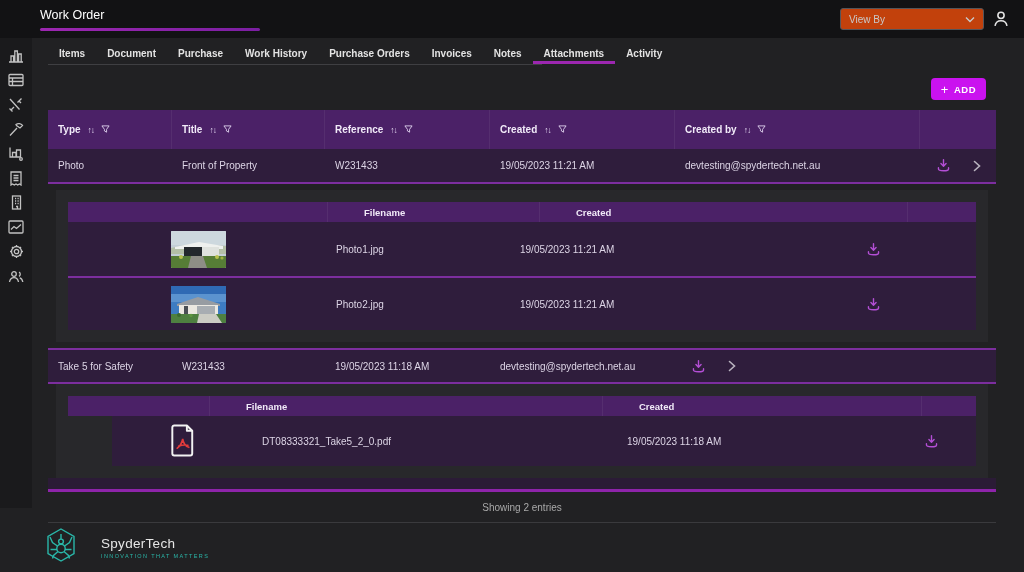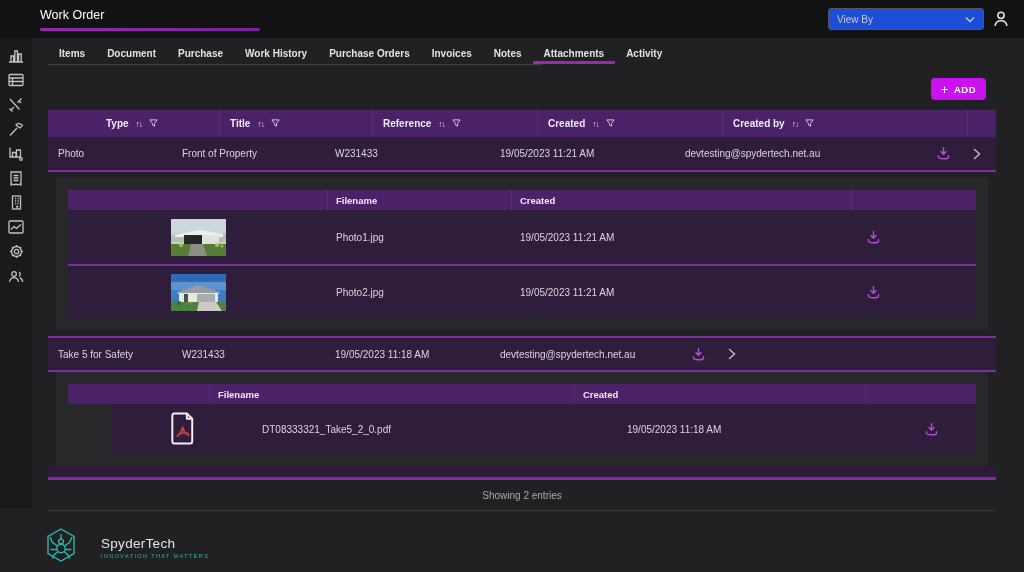--- a/index.html
+++ b/index.html
@@ -12,22 +12,22 @@
   }
   
   .topbar {
     position:absolute; top:0; left:0; width:1024px; height:38px;
     background:var(--topbar_bg,#121214); z-index:5;
   }
   .page-title { position:absolute; left:40px; top:8px; font-size:12.5px; color:#fff; }
   .title-underline { position:absolute; left:40px; top:28px; width:220px; height:3px;
     background:linear-gradient(90deg,var(--accent,#9c27b0),#7b1fa2); border-radius:2px; }
   .viewby {
-    position:absolute; right:40px; top:8px; width:156px; height:22px;
-    background:#1d4ed8; border:1px solid #55555a; border-radius:3px;
+    position:absolute; right:40px; top:8px; width:144px; height:22px;
+    background:#c2410c; border:1px solid #55555a; border-radius:3px;
     display:flex; align-items:center; justify-content:space-between;
     padding:0 8px; font-size:10px; color:#c9c9c9; cursor:pointer;
   }
   .viewby svg { stroke:#c9c9c9; }
   .user-btn { position:absolute; right:12px; top:8px; width:22px; height:22px; cursor:pointer; }
   .user-btn svg { stroke:#e4e4e4; }
 
   
   .sidebar {
     position:absolute; left:0; top:38px; width:32px; height:470px;
@@ -55,22 +55,22 @@
     font-size:9.5px; font-weight:bold; letter-spacing:.5px;
     display:flex; align-items:center; gap:5px; cursor:pointer;
     font-family:"Liberation Sans", sans-serif;
   }
   .add-btn .plus { font-size:13px; font-weight:normal; line-height:1; }
 
   
   .table-wrap { position:absolute; left:48px; top:110px; width:948px; }
   .grid-main { display:grid; grid-template-columns:124px 153px 165px 185px 245px 1fr; }
   .thead {
-    height:27px; background:var(--header_purple,#4b2167);
-    font-weight:bold; font-size:10px; color:#f1eaf8;padding-left:48px;
+    height:39px; background:var(--header_purple,#4b2167);
+    font-weight:bold; font-size:10px; color:#f1eaf8;
   }
   .hcell { display:flex; align-items:center; gap:7px; padding:0 10px;
     border-right:1px solid rgba(255,255,255,.06); }
   .hcell:last-child { border-right:none; }
   .sort { font-size:8.5px; letter-spacing:-1px; color:#e0d4ee; cursor:pointer; }
   .funnel { cursor:pointer; }
   .funnel path { stroke:#e0d4ee; fill:none; stroke-width:1; }
 
   .trow {
     height:35px; background:var(--row_purple,#2f1d3c);
@@ -83,21 +83,21 @@
   .dl-btn { width:15px; height:15px; cursor:pointer; }
   .dl-btn svg path { stroke:var(--download,#b44fd6); fill:none; stroke-width:1.3; stroke-linecap:round; stroke-linejoin:round; }
   .chev { width:10px; height:12px; cursor:pointer; }
   .chev svg path { stroke:#b9b3bf; fill:none; stroke-width:1.6; stroke-linecap:round; }
 
   .gap { height:6px; }
   .panel { background:var(--panel_bg,#28282b); margin:0 8px; padding:12px; }
   .panel1 { height:152px; }
   .panel2 { height:94px; }
   .subtable { width:908px; }
-  .sthead { height:20px; background:var(--header_purple,#4b2167); font-size:9.5px; font-weight:bold; color:#f1eaf8; }
+  .sthead { height:20px; background:var(--header_purple,#4b2167); font-size:9.5px; font-weight:bold; color:#f1eaf8;gap:28px; }
   .sthead .hcell { padding:0 8px; }
   .grid-sub1 { display:grid; grid-template-columns:260px 184px 340px 124px; }
   .grid-sub2 { display:grid; grid-template-columns:142px 365px 291px 110px; }
   .strow { background:var(--row_purple,#2f1d3c); font-size:10px; color:#ddd5e6; }
   .strow1 { height:54px; }
   .strow1 + .strow1 { border-top:2px solid var(--row_border,#7c2e9e); }
   .strow2 { height:50px;margin-left:44px; }
   .scell { display:flex; align-items:center; padding:0 8px; white-space:nowrap; }
   .scell.center { justify-content:center; }
   .scell.dl { padding-left:14px; }

